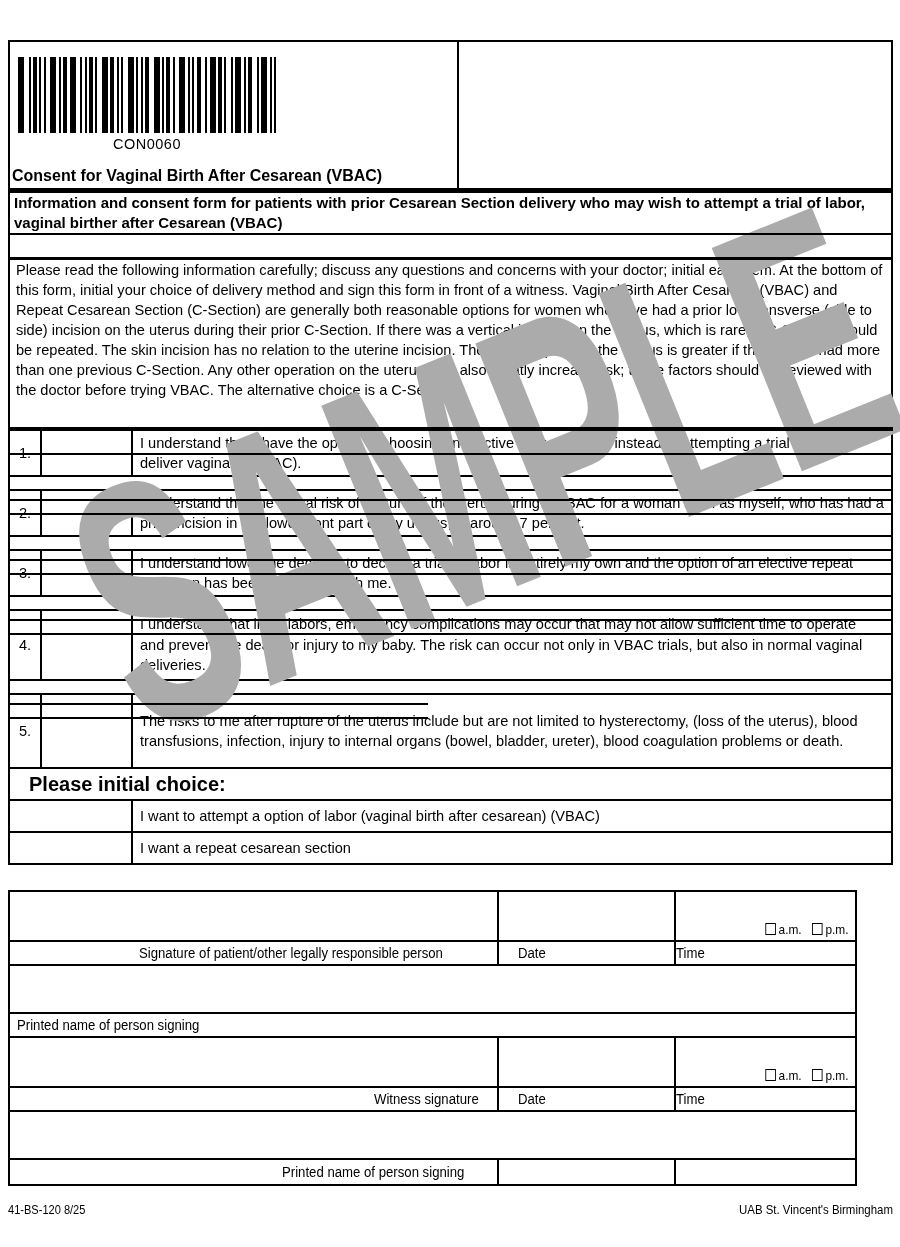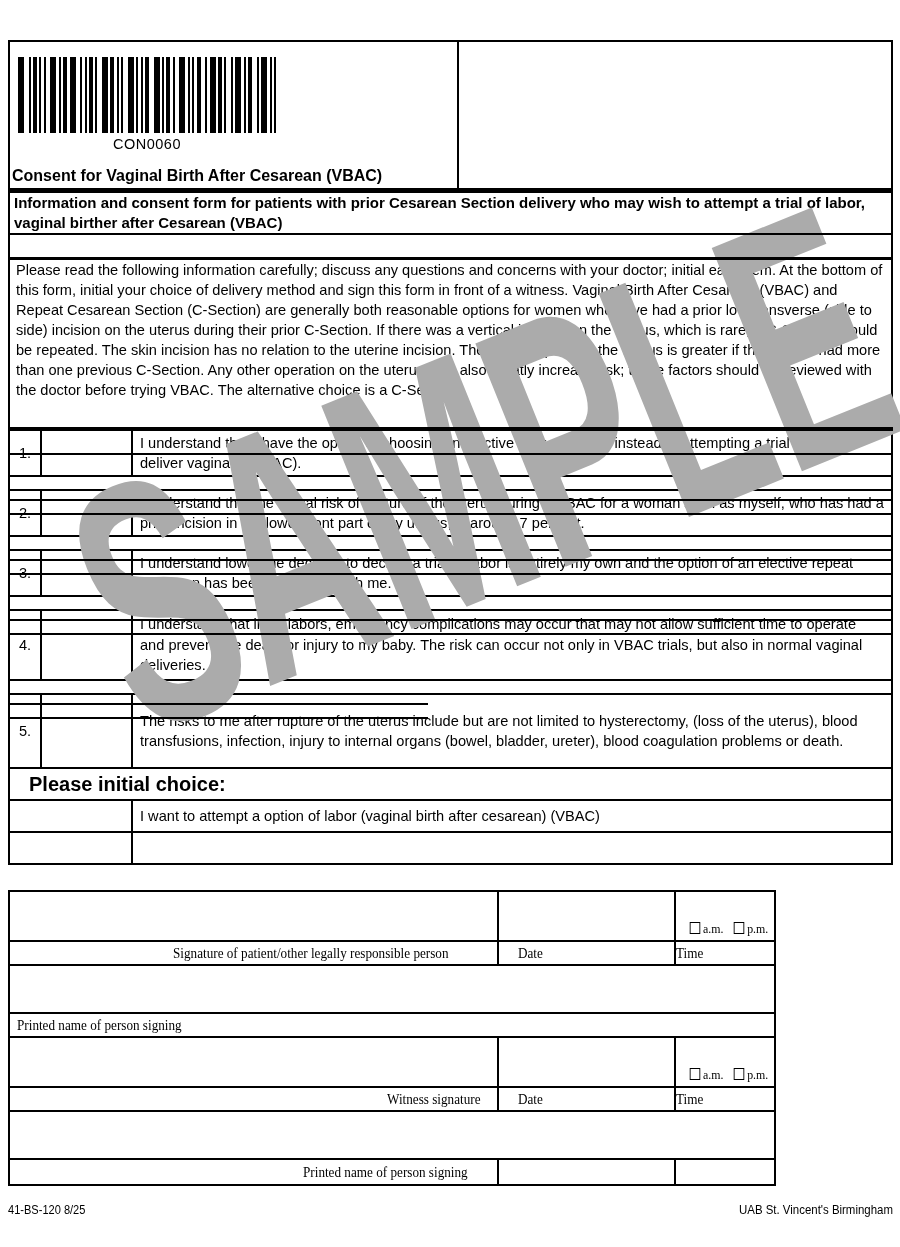--- a/index.html
+++ b/index.html
@@ -28,21 +28,21 @@
   .itbl{left:8px;top:429px;width:885px;border-left:2px solid #000;border-right:2px solid #000;border-bottom:2px solid #000;}
   .trow{display:flex;border-top:2px solid #000;box-sizing:border-box;align-items:stretch;}
   .rh-hdr{height:24px}.rh-a{height:46px}.rh-sep{height:14px}.rh-b{height:70px}.rh-c{height:74px}.rh-ch{height:32px}
   .c-num{width:30px;border-right:2px solid #000;display:flex;align-items:center;justify-content:center;font-size:14.6px;}
   .c-init{width:89px;border-right:2px solid #000;}
   .c-text{flex:1;padding:1px 7px;display:flex;align-items:center;font-size:14.6px;line-height:20.5px;}
   .c-choice-init{width:121px;border-right:2px solid #000;}
   .hdr-cell{display:flex;align-items:center;padding-left:55px;font-weight:bold;font-size:15.5px;width:100%;}
   .choice-hdr-cell{display:flex;align-items:center;padding-left:3px;font-weight:bold;font-size:20px;width:100%;margin-left:16px;}
   
-  .stbl{left:8px;top:890px;width:768px;border-left:2px solid #000;border-right:2px solid #000;border-bottom:2px solid #000;font-family:Liberation Serif, serif;}
+  .stbl{left:8px;top:890px;width:849px;border-left:2px solid #000;border-right:2px solid #000;border-bottom:2px solid #000;}
   .sh-tall{height:50px}.sh-lab{height:24px}.sh-blank{height:48px}.sh-last{height:26px}
   .sc1{width:480px;border-right:2px solid #000;display:flex;align-items:center;padding-left:7px;justify-content:flex-end;}
   .sc2{width:156px;border-right:2px solid #000;display:flex;align-items:center;padding-left:19px;}
   .sc3{flex:1;display:flex;align-items:center;}
   .scell-blank{display:block;}
   .ampm-cell{flex:1;display:flex;align-items:flex-end;justify-content:flex-end;padding:0 6px 3px 0;}
   .fullcell{width:100%;display:flex;align-items:center;padding-left:7px;}
   .siglabel{font-size:15.5px;}
   .cond{display:inline-block;transform:scaleX(0.85);transform-origin:0 50%;white-space:nowrap;}
   .cond-r{display:inline-block;transform:scaleX(0.88);transform-origin:100% 50%;white-space:nowrap;}
@@ -175,20 +175,23 @@
     <div class="choice-hdr-cell">Please initial choice:</div>
   </div>
   <div class="trow rh-ch">
     <div class="c-choice-init"></div>
     <div class="c-text">
         <span>I want to attempt a option of labor (vaginal birth after cesarean) (VBAC)</span>
       </div>
   </div>
   <div class="trow rh-ch">
     <div class="c-choice-init"></div>
+    <div class="c-text">
+        <span>I want a repeat cesarean section</span>
+      </div>
   </div>
 </div>
 
 <div class="abs stbl">
 
   <div class="trow sh-tall">
     <div class="sc1 scell-blank"></div>
     <div class="sc2 scell-blank"></div>
     <div class="ampm-cell">
       <span class="cond-r ampm">

